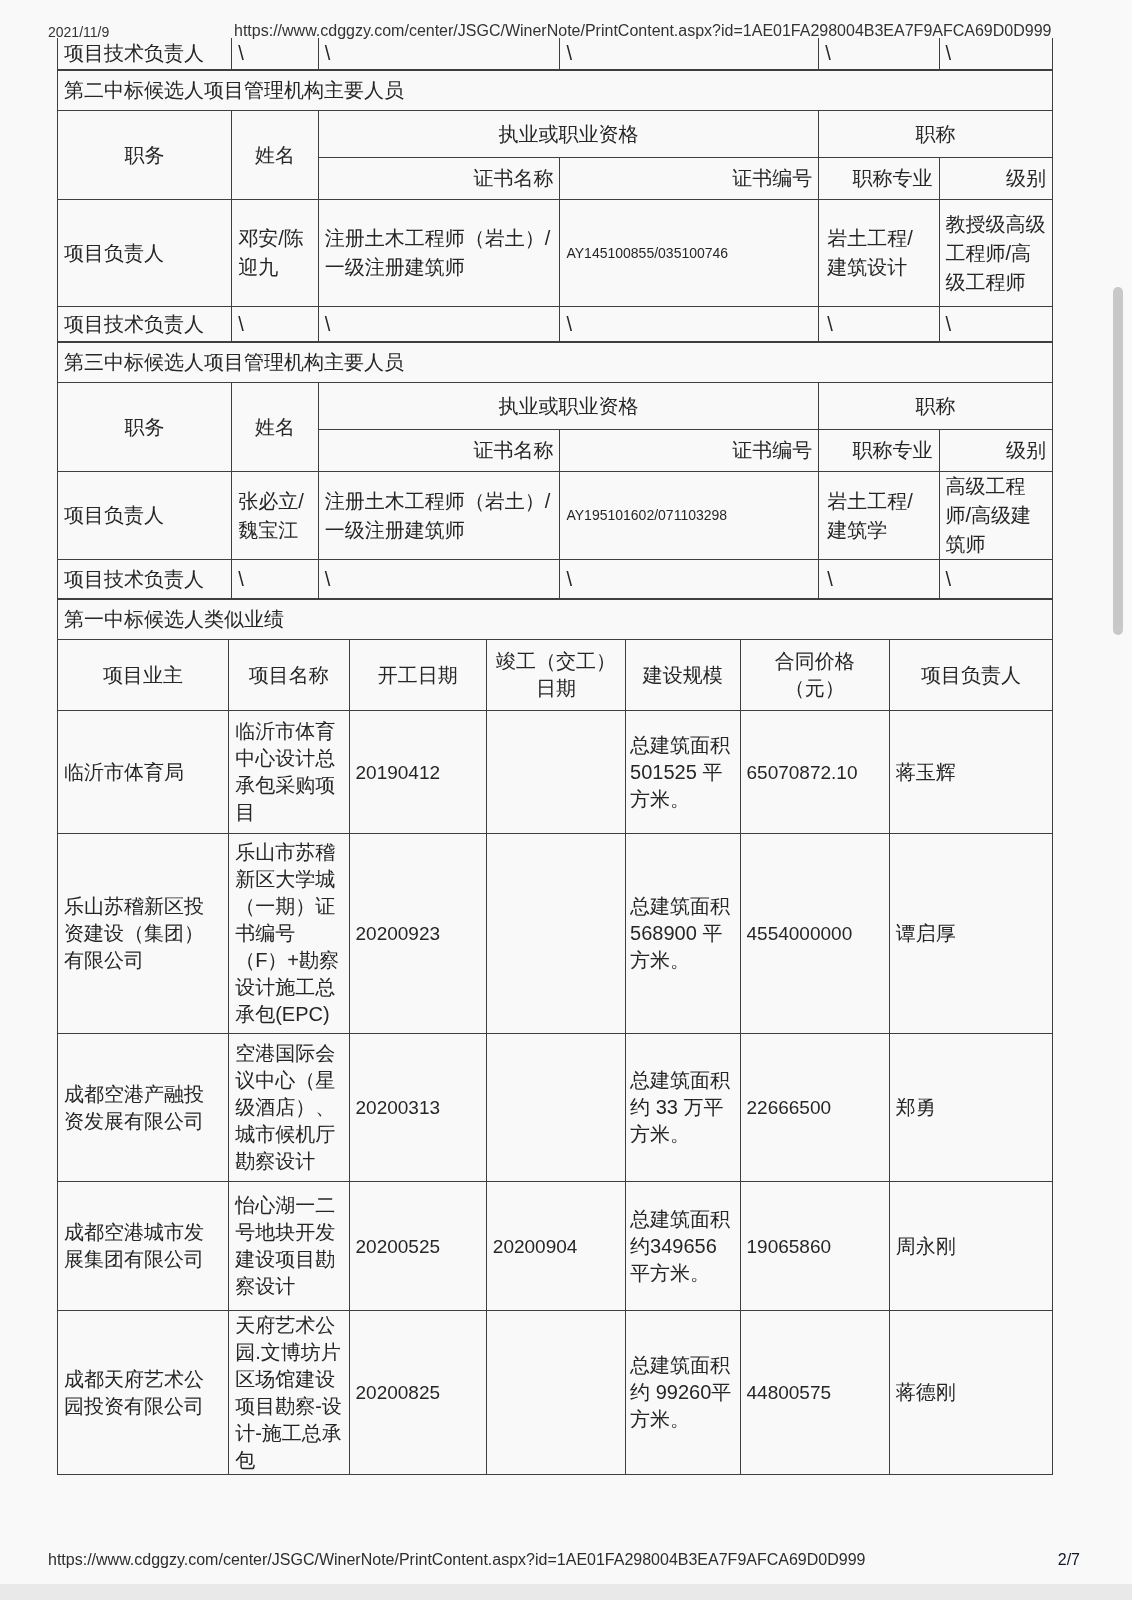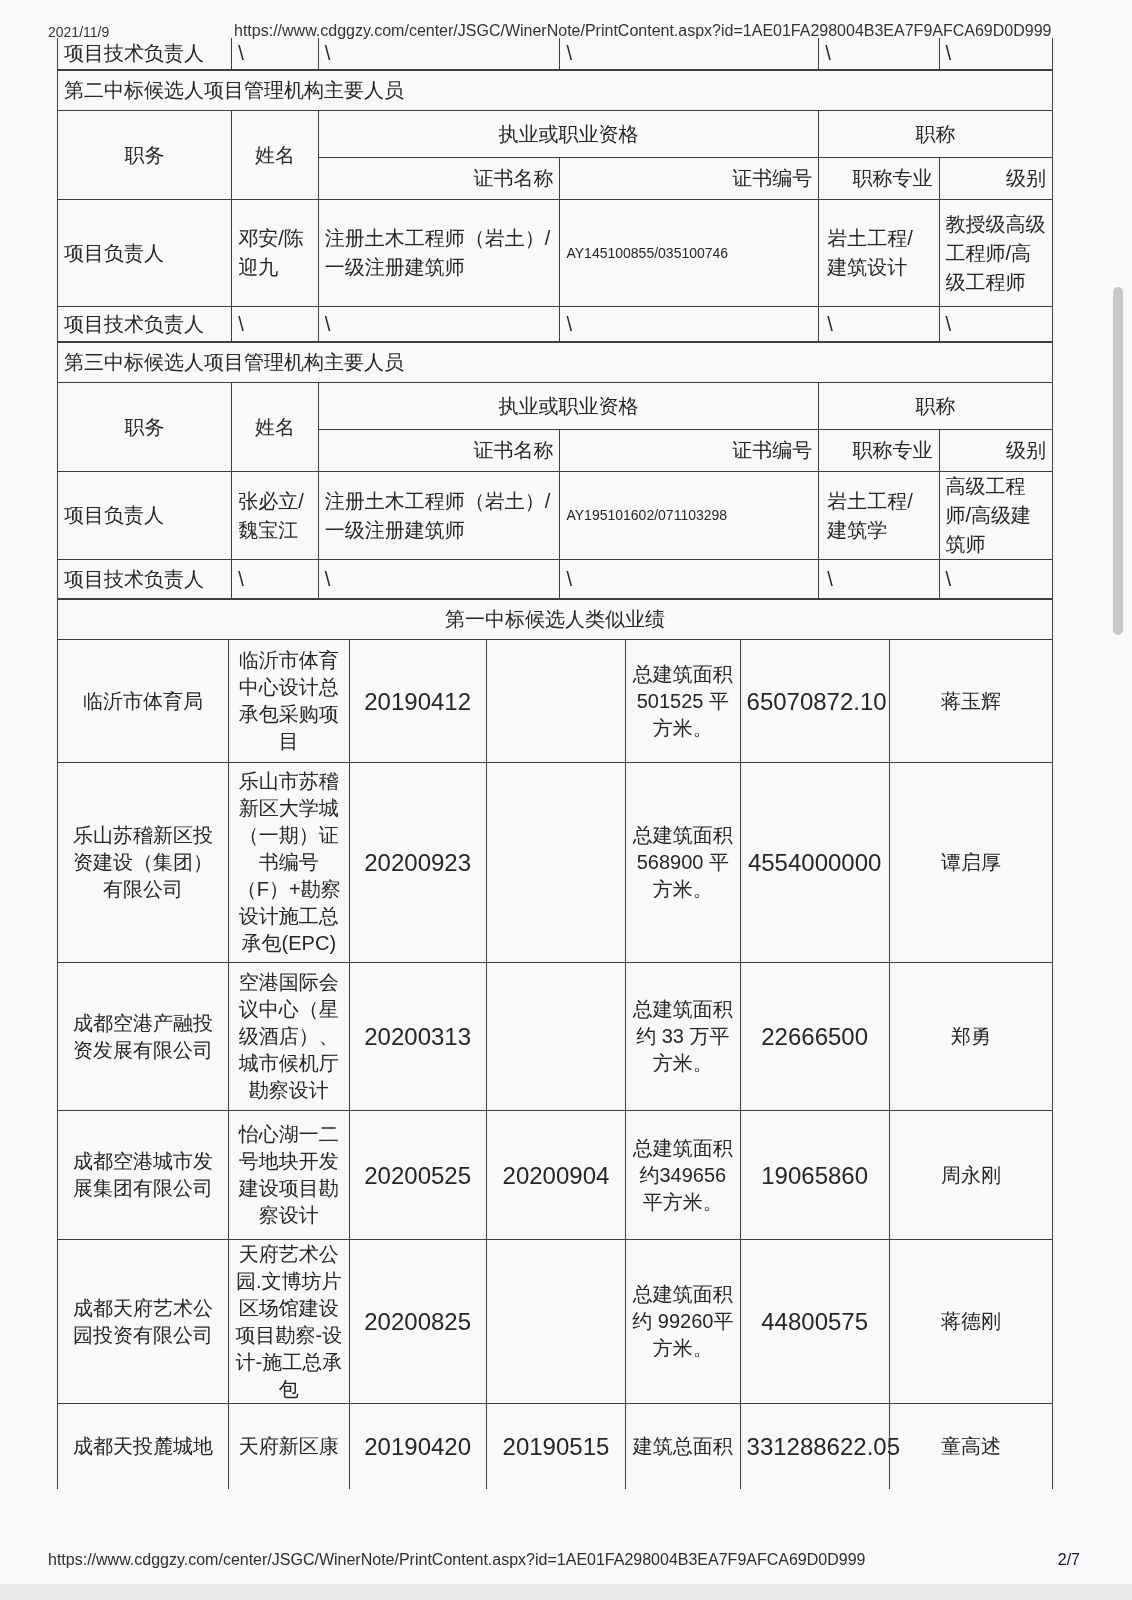--- a/index.html
+++ b/index.html
@@ -27,22 +27,22 @@
   .sec-title td{height:39px;}
   .hdr td{text-align:center;}
   .h1 td{height:46px;}
   .h2 td{height:41px;text-align:right;}
   .per.s2 .leader td{height:106px;}
   .per.s2 .tech td{height:34px;}
   .per.s3 .leader td{height:68px;}
   .per.s3 .tech td{height:38px;}
   .per td.tm{padding:0 8px;margin-top:17px;}
   td.certno{font-size:14px;margin-top:8px;}
-  td.num{font-size:24px;}
-  .ach td{line-height:27px;text-align:center;}
+  td.num{font-size:19px;}
+  .ach td{line-height:27px;}
   .ach .hdr td{height:70px;white-space:pre-line;}
   .ach td:nth-child(5){padding:0 4px;}
   .ach tr.last td{border-bottom:0;}
 </style>
 </head>
 <body>
 
 <div class="ph-date">2021/11/9</div>
 <div class="ph-url">https://www.cdggzy.com/center/JSGC/WinerNote/PrintContent.aspx?id=1AE01FA298004B3EA7F9AFCA69D0D999</div>
 
@@ -163,20 +163,31 @@
         <col style="width:12.1%">
         <col style="width:13.8%">
         <col style="width:14%">
         <col style="width:11.5%">
         <col style="width:15%">
         <col style="width:16.4%">
       </colgroup>
     <tbody>
         <tr class="sec-title">
       <td colspan="7">第一中标候选人类似业绩</td>
+    </tr>
+    <tr class="hdr">
+      <td>项目业主</td>
+      <td>项目名称</td>
+      <td>开工日期</td>
+      <td>竣工（交工）
+日期</td>
+      <td>建设规模</td>
+      <td>合同价格
+（元）</td>
+      <td>项目负责人</td>
     </tr>
     <tr style="height:123px">
       <td>临沂市体育局</td>
       <td>临沂市体育中心设计总承包采购项目</td>
       <td class="num">20190412</td>
       <td class="num"></td>
       <td>总建筑面积501525 平方米。</td>
       <td class="num">65070872.10</td>
       <td>蒋玉辉</td>
     </tr>
@@ -209,29 +220,20 @@
     </tr>
     <tr style="height:164px">
       <td>成都天府艺术公园投资有限公司</td>
       <td>天府艺术公园.文博坊片区场馆建设项目勘察-设计-施工总承包</td>
       <td class="num">20200825</td>
       <td class="num"></td>
       <td>总建筑面积约 99260平方米。</td>
       <td class="num">44800575</td>
       <td>蒋德刚</td>
     </tr>
-    <tr class="last" style="height:85px">
-      <td>成都天投麓城地</td>
-      <td>天府新区康</td>
-      <td class="num">20190420</td>
-      <td class="num">20190515</td>
-      <td>建筑总面积</td>
-      <td class="num">331288622.05</td>
-      <td>童高述</td>
-    </tr>
   </tbody>
     </table>
 </div>
 
 <div class="pf-url">https://www.cdggzy.com/center/JSGC/WinerNote/PrintContent.aspx?id=1AE01FA298004B3EA7F9AFCA69D0D999</div>
 <div class="pf-num">2/7</div>
 
 <div class="bottom-strip"></div>
 <div class="scrollbar-thumb"></div>
 

